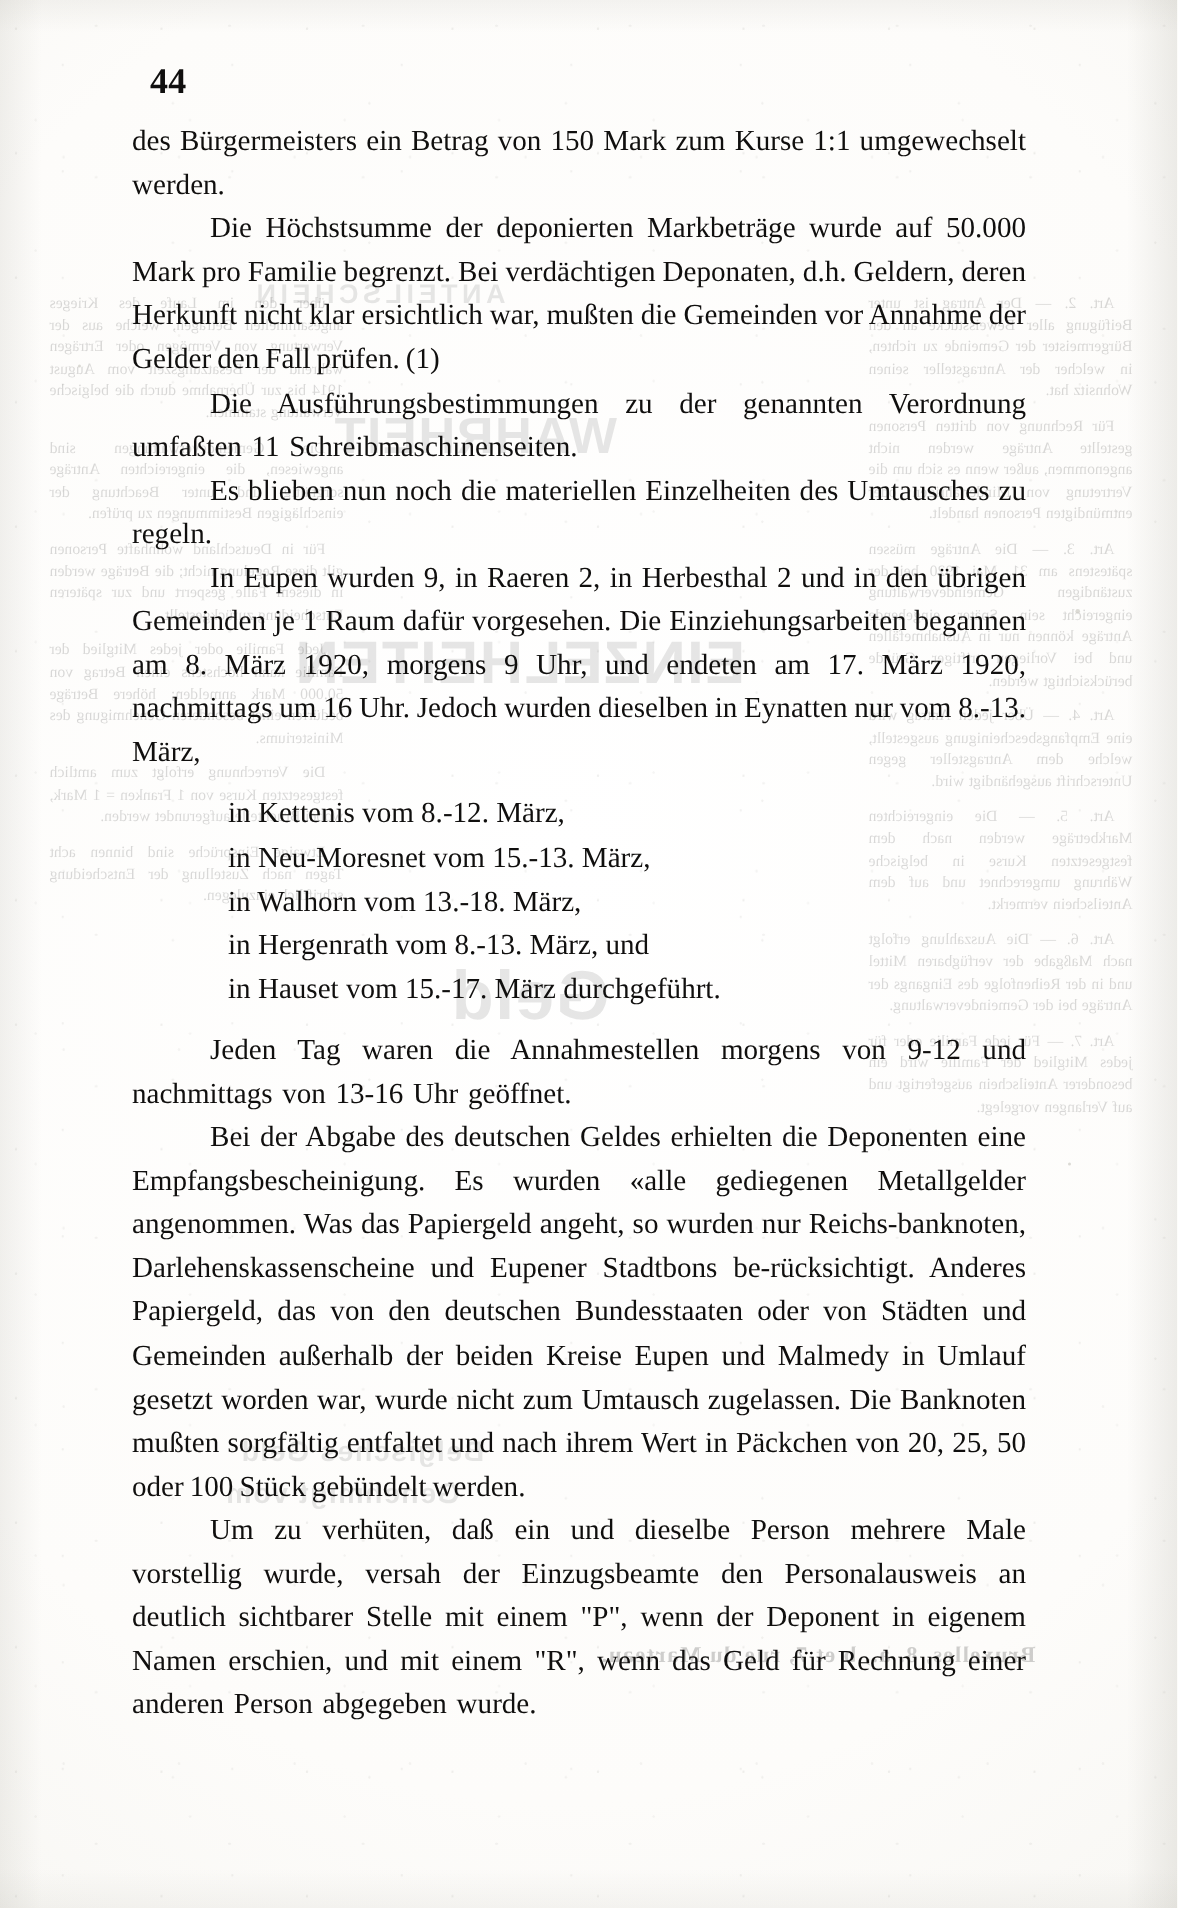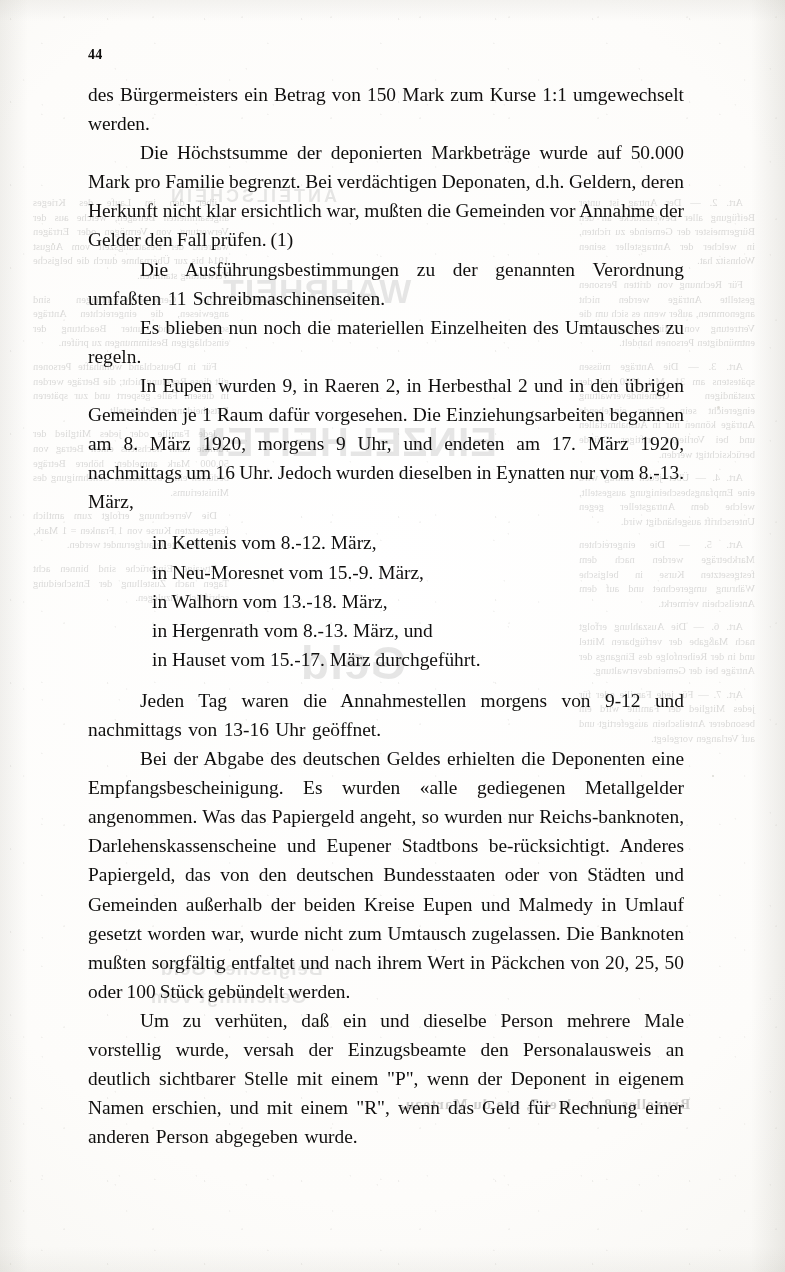--- a/index.html
+++ b/index.html
@@ -99,24 +99,24 @@
     left: 88px;
     top: 44px;
     width: 596px;
     color: #100f0e;
     font-size: 19.4px;
     line-height: 29.1px;
     text-align: justify;
     text-rendering: optimizeLegibility;
   }
   .folio {
-    font-size: 14px;
+    font-size: 24px;
     font-weight: bold;
     line-height: 22px;
-    margin: 0 0 14px 0;
+    margin: 0 0 14px 12px;
     text-align: left;
     letter-spacing: 0.2px;
   }
   .textblock p {
     margin: 0;
     text-indent: 0;
   }
   .textblock p.ind { text-indent: 52px; }
   .textblock p.tight { word-spacing: -0.8px; }
   .textblock p.loose { word-spacing: 1.6px; }
@@ -191,21 +191,21 @@
     <div class="folio">44</div>
 
     <p class="tight">des Bürgermeisters ein Betrag von 150 Mark zum Kurse 1:1 umgewechselt werden.</p>
     <p class="ind tight">Die Höchstsumme der deponierten Markbeträge wurde auf 50.000 Mark pro Familie begrenzt. Bei verdächtigen Deponaten, d.h. Geldern, deren Herkunft nicht klar ersichtlich war, mußten die Gemeinden vor Annahme der Gelder den Fall prüfen. (1)</p>
     <p class="ind loose">Die Ausführungsbestimmungen zu der genannten Verordnung umfaßten 11 Schreibmaschinenseiten.</p>
     <p class="ind tight">Es blieben nun noch die materiellen Einzelheiten des Umtausches zu regeln.</p>
     <p class="ind tight">In Eupen wurden 9, in Raeren 2, in Herbesthal 2 und in den übrigen Gemeinden je 1 Raum dafür vorgesehen. Die Einziehungsarbeiten begannen am 8. März 1920, morgens 9 Uhr, und endeten am 17. März 1920, nachmittags um 16 Uhr. Jedoch wurden dieselben in Eynatten nur vom 8.-13. März,</p>
 
     <ul class="placelist">
       <li>in Kettenis vom 8.-12. März,</li>
-      <li>in Neu-Moresnet vom 15.-9. März,</li>
+      <li>in Neu-Moresnet vom 15.-13. März,</li>
       <li>in Walhorn vom 13.-18. März,</li>
       <li>in Hergenrath vom 8.-13. März, und</li>
       <li>in Hauset vom 15.-17. März durchgeführt.</li>
     </ul>
 
     <p class="ind loose">Jeden Tag waren die Annahmestellen morgens von 9-12 und nachmittags von 13-16 Uhr geöffnet.</p>
     <p class="ind tight">Bei der Abgabe des deutschen Geldes erhielten die Deponenten eine Empfangsbescheinigung. Es wurden «alle gediegenen Metallgelder angenommen. Was das Papiergeld angeht, so wurden nur Reichs-banknoten, Darlehenskassenscheine und Eupener Stadtbons be-rücksichtigt. Anderes Papiergeld, das von den deutschen Bundesstaaten oder von Städten und Gemeinden außerhalb der beiden Kreise Eupen und Malmedy in Umlauf gesetzt worden war, wurde nicht zum Umtausch zugelassen. Die Banknoten mußten sorgfältig entfaltet und nach ihrem Wert in Päckchen von 20, 25, 50 oder 100 Stück gebündelt werden.</p>
     <p class="ind loose">Um zu verhüten, daß ein und dieselbe Person mehrere Male vorstellig wurde, versah der Einzugsbeamte den Personalausweis an deutlich sichtbarer Stelle mit einem "P", wenn der Deponent in eigenem Namen erschien, und mit einem "R", wenn das Geld für Rechnung einer anderen Person abgegeben wurde.</p>
 
   </div>

